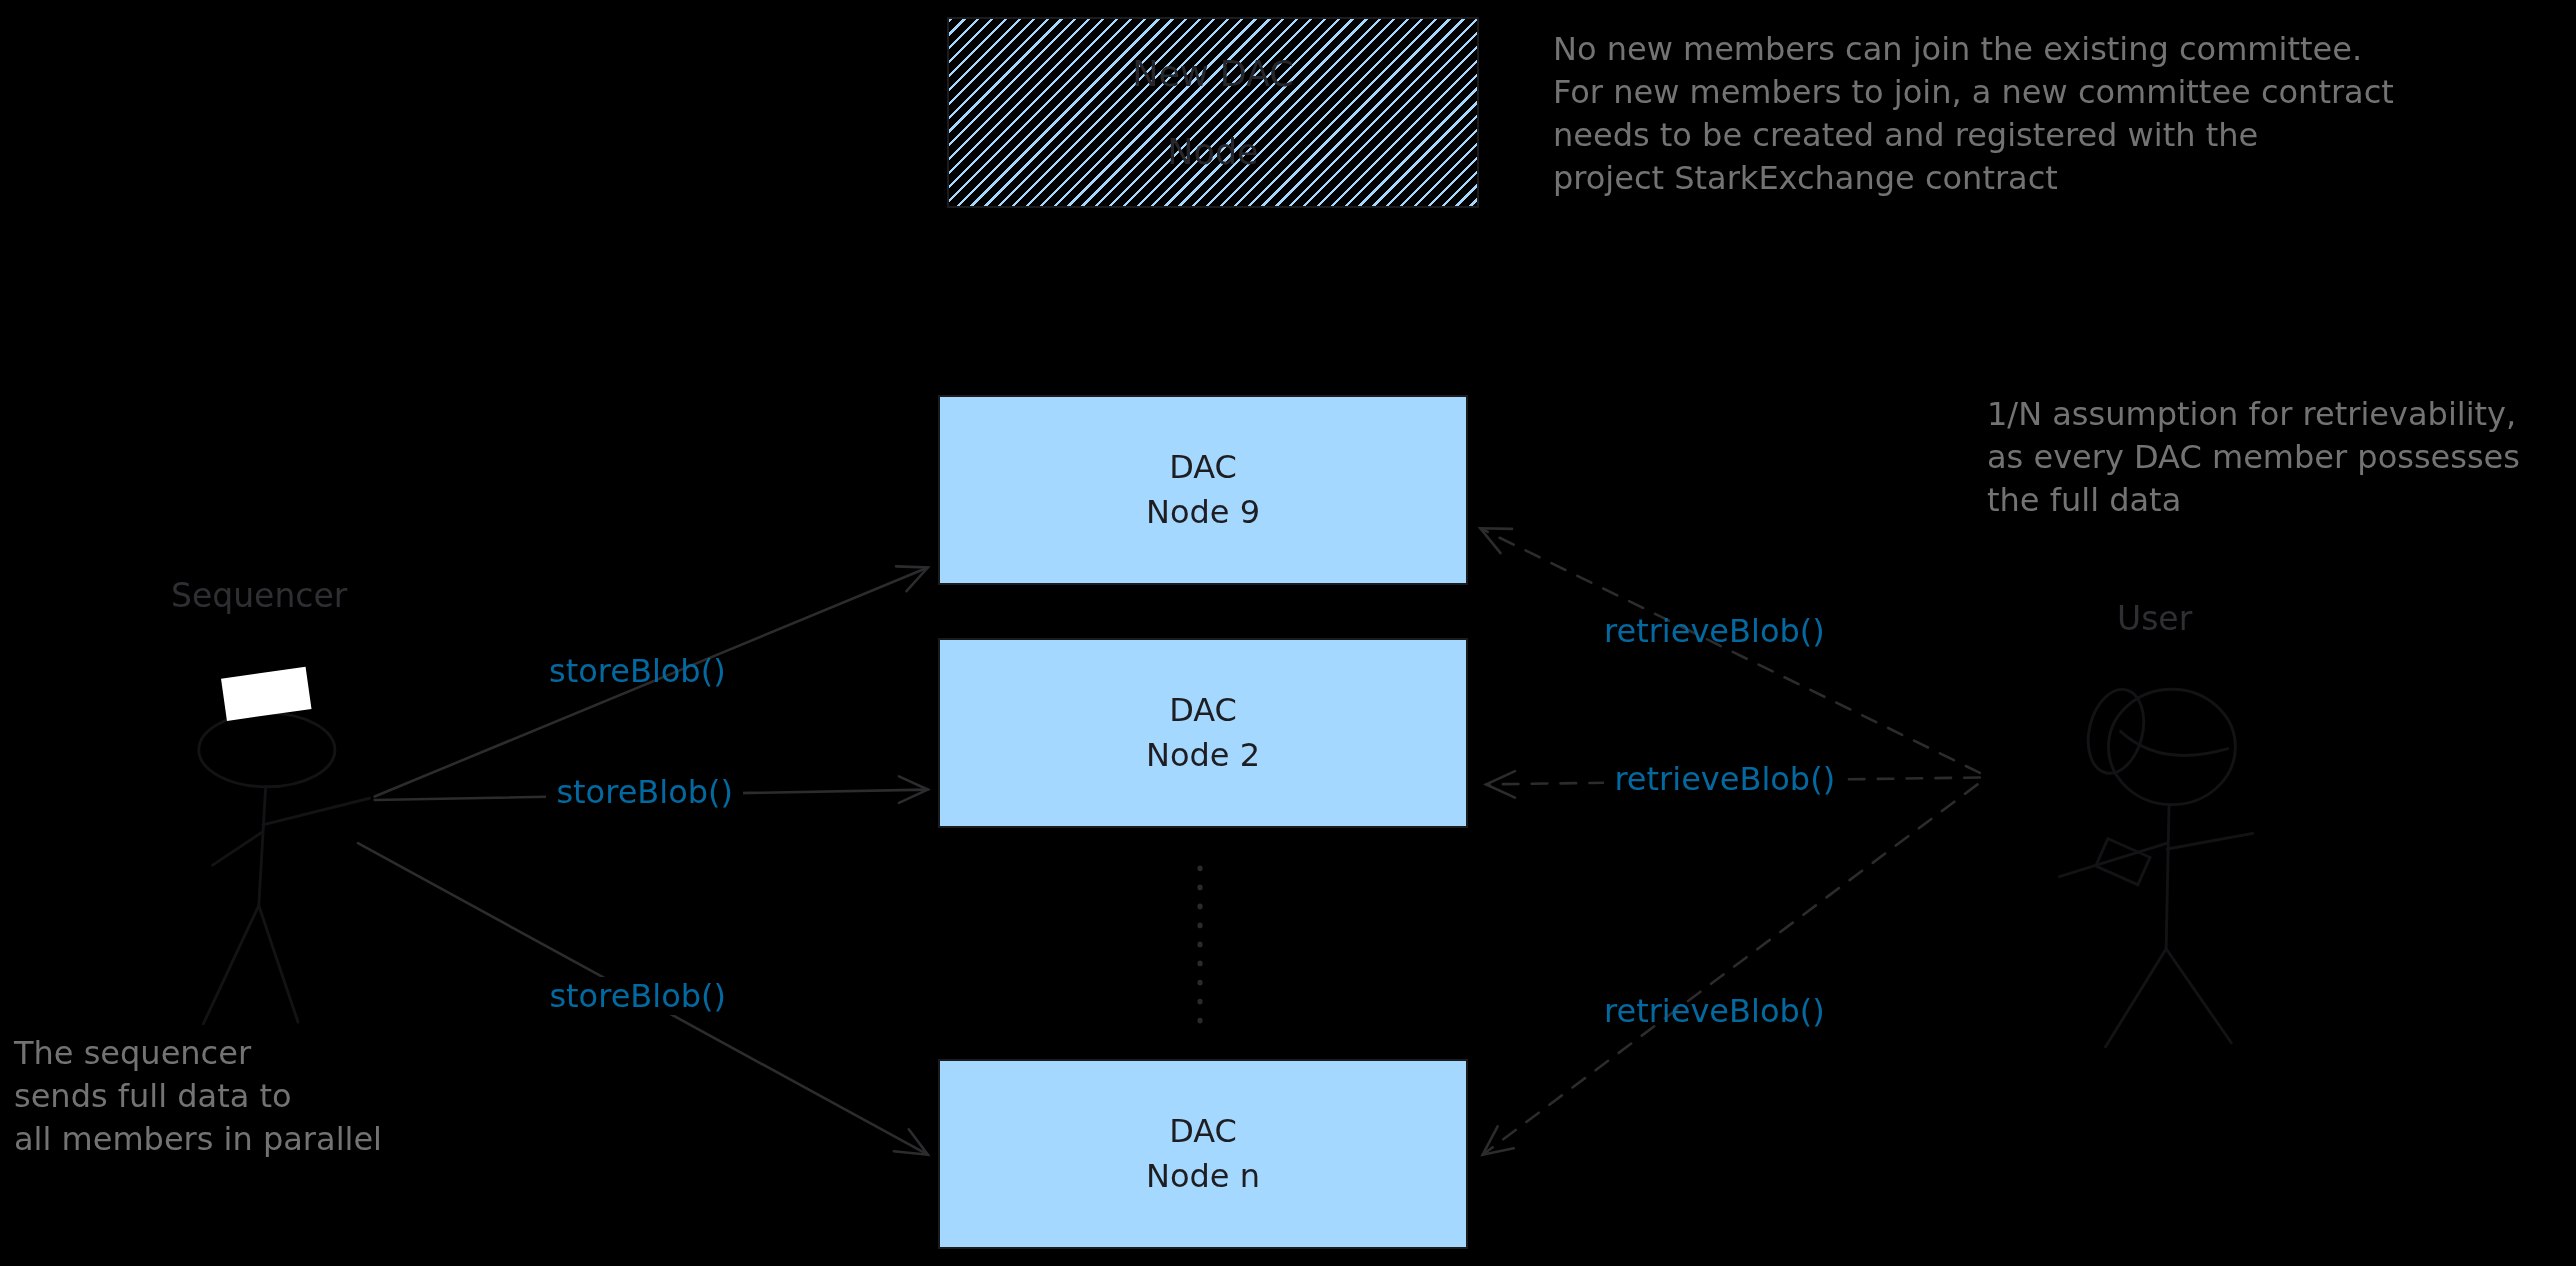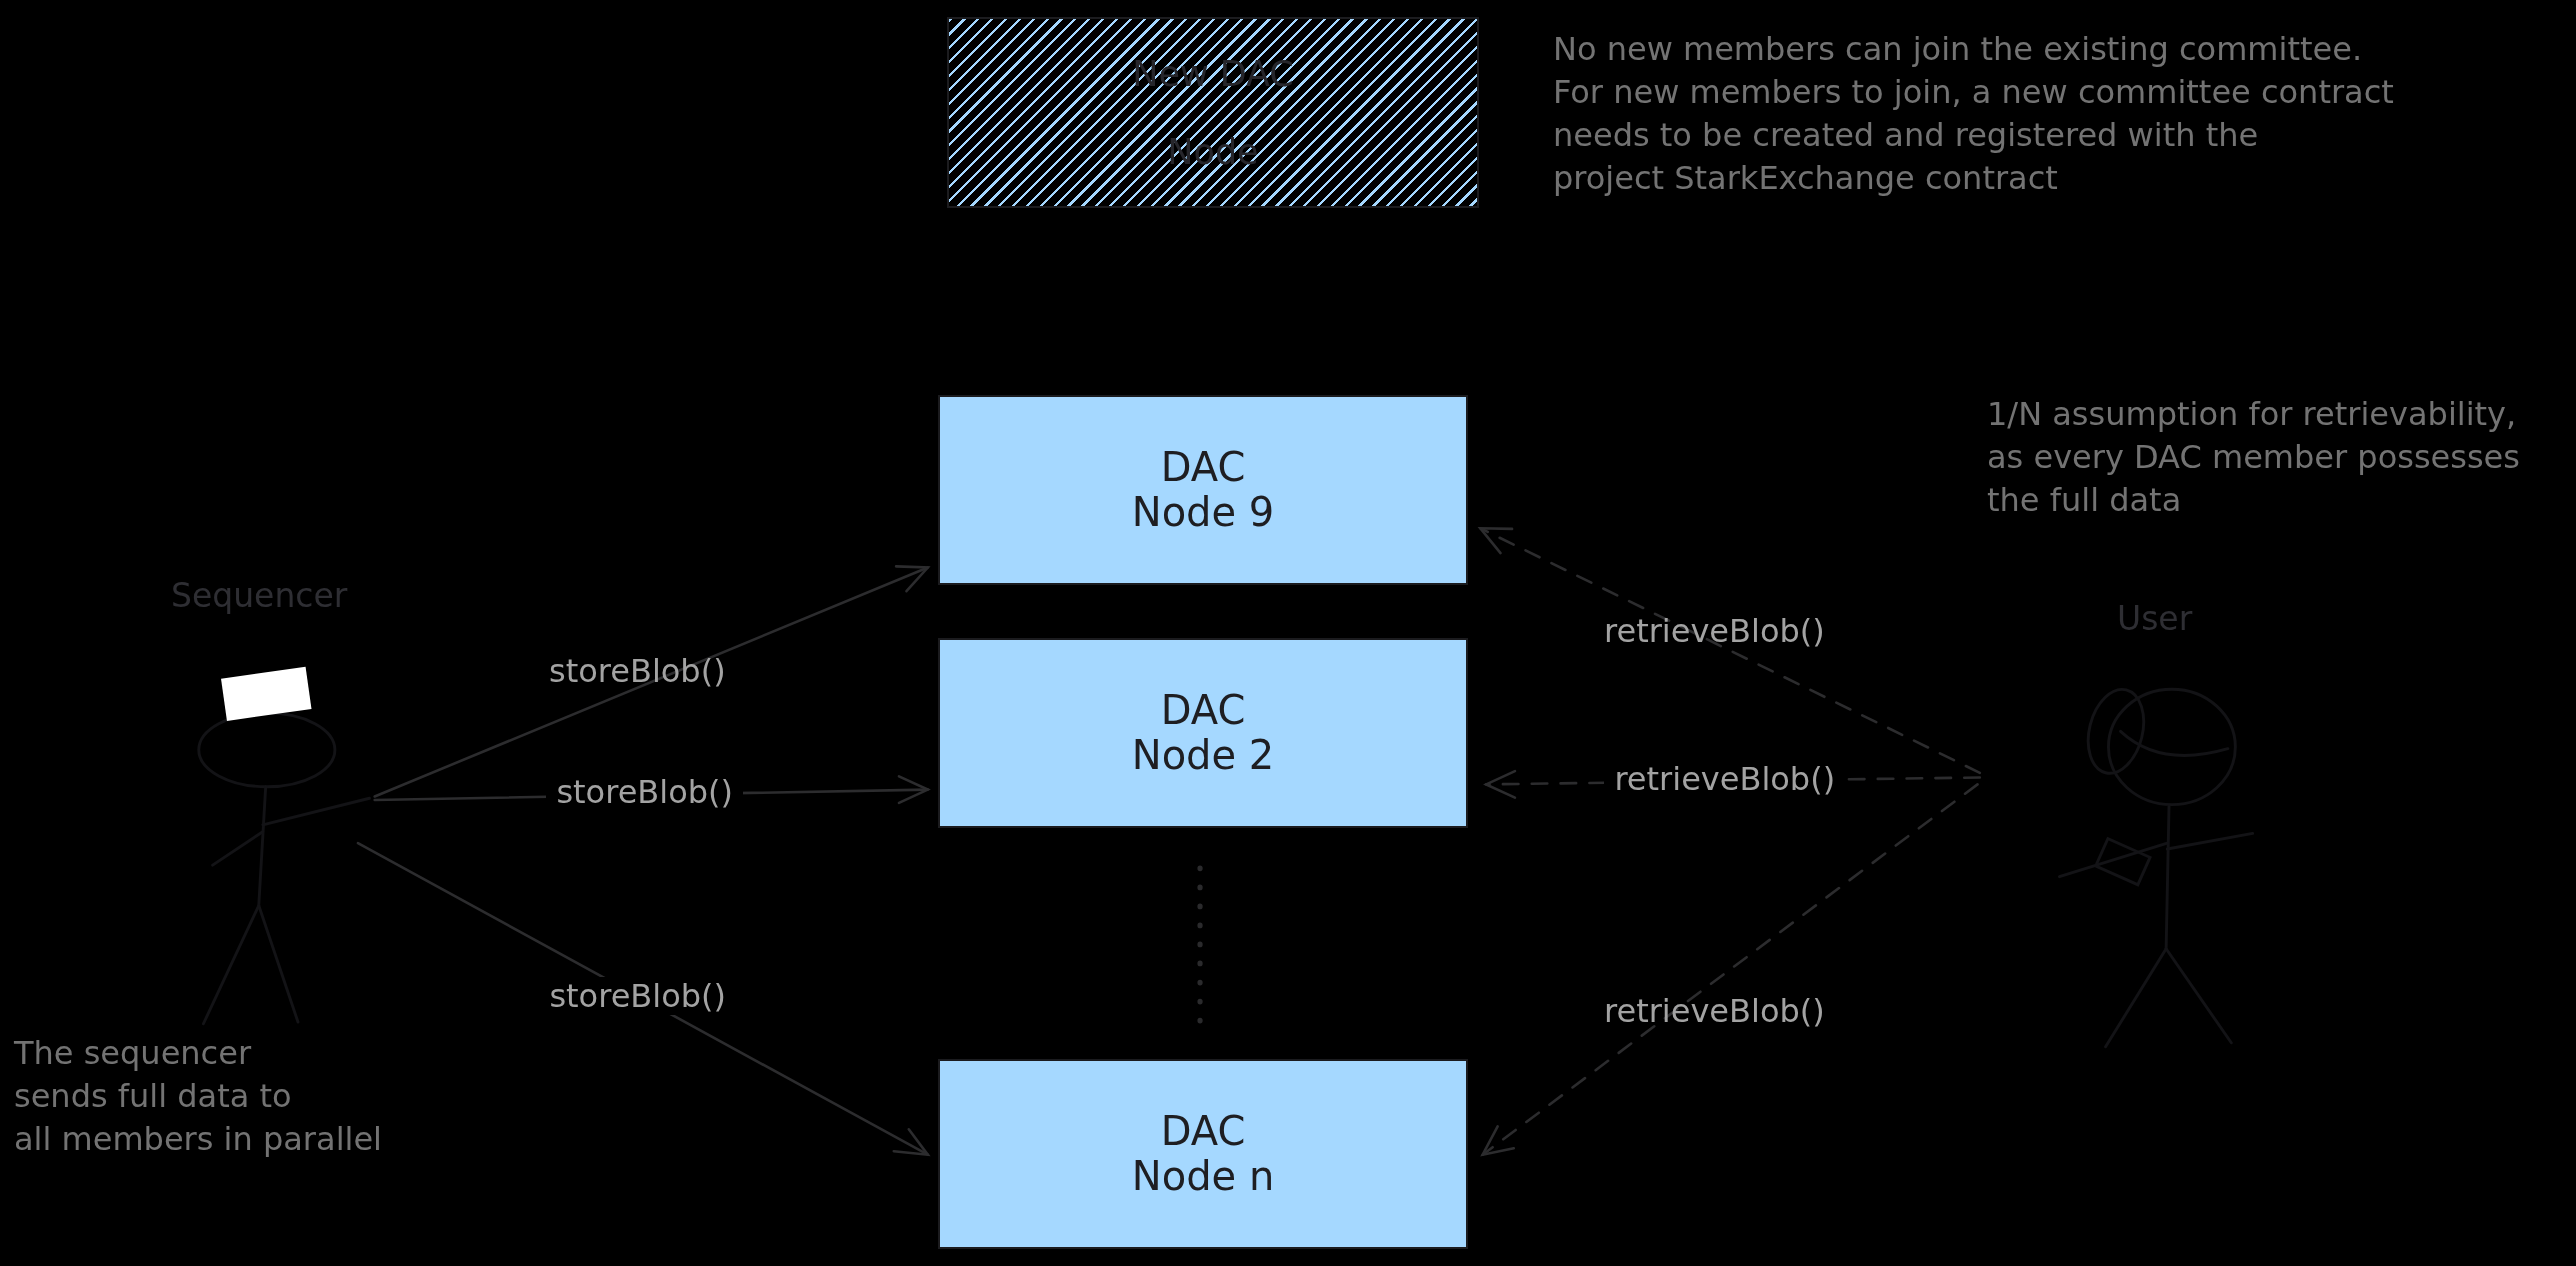--- a/index.html
+++ b/index.html
@@ -20,25 +20,25 @@
     gap:32px;
   }
   .hatch-box .line{color:#26262b;font-size:35px;line-height:46px;font-weight:500;}
   
   .node-box{
     position:absolute;left:938px;width:526px;height:186px;
     background:#a5d8ff;border:2.9px solid #1b1b1e;
     display:flex;flex-direction:column;align-items:center;justify-content:center;
     text-align:center;
   }
-  .node-box .line{color:#1e1e22;font-size:40px;line-height:45px;font-weight:500;}
+  .node-box .line{color:#1e1e22;font-size:32px;line-height:45px;font-weight:500;}
   
   .note{position:absolute;color:#737373;font-size:32px;line-height:43px;white-space:nowrap;}
   .actor-label{position:absolute;color:#2e2e33;font-size:33px;white-space:nowrap;}
-  .edge-label{position:absolute;color:#a3a3a3;font-size:32px;white-space:nowrap;}
+  .edge-label{position:absolute;color:#0369a1;font-size:32px;white-space:nowrap;}
   .edge-label.on-line{background:#000;padding:0 10.4px;}
   svg.layer{position:absolute;left:0;top:0;width:2576px;height:1266px;}
   .arrow{stroke:#2c2c2e;stroke-width:4.5;fill:none;stroke-linecap:round;}
   .dashed{stroke-dasharray:27 23;}
   .dotted{stroke:#2a2a2c;stroke-width:9;stroke-dasharray:1 32;stroke-linecap:round;fill:none;}
   .figure{stroke:#131316;stroke-width:5;fill:none;stroke-linecap:round;}
 </style>
 </head>
 <body>
 

